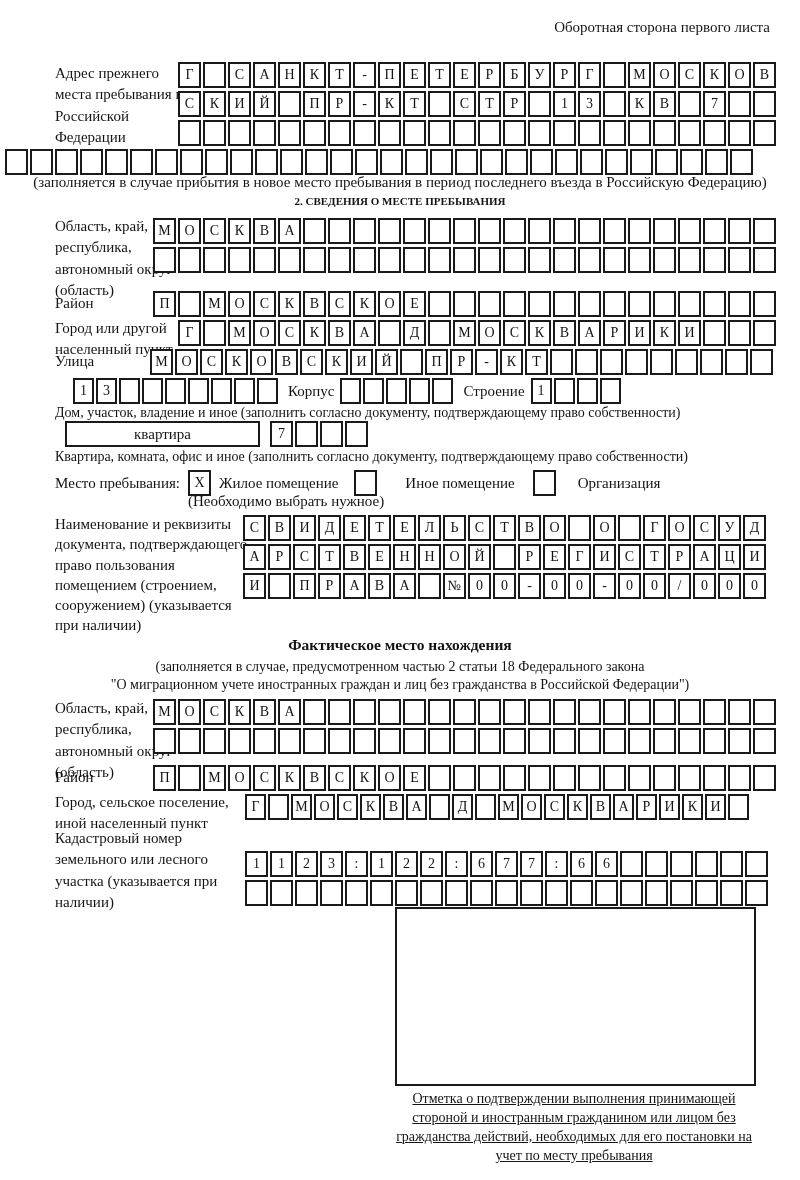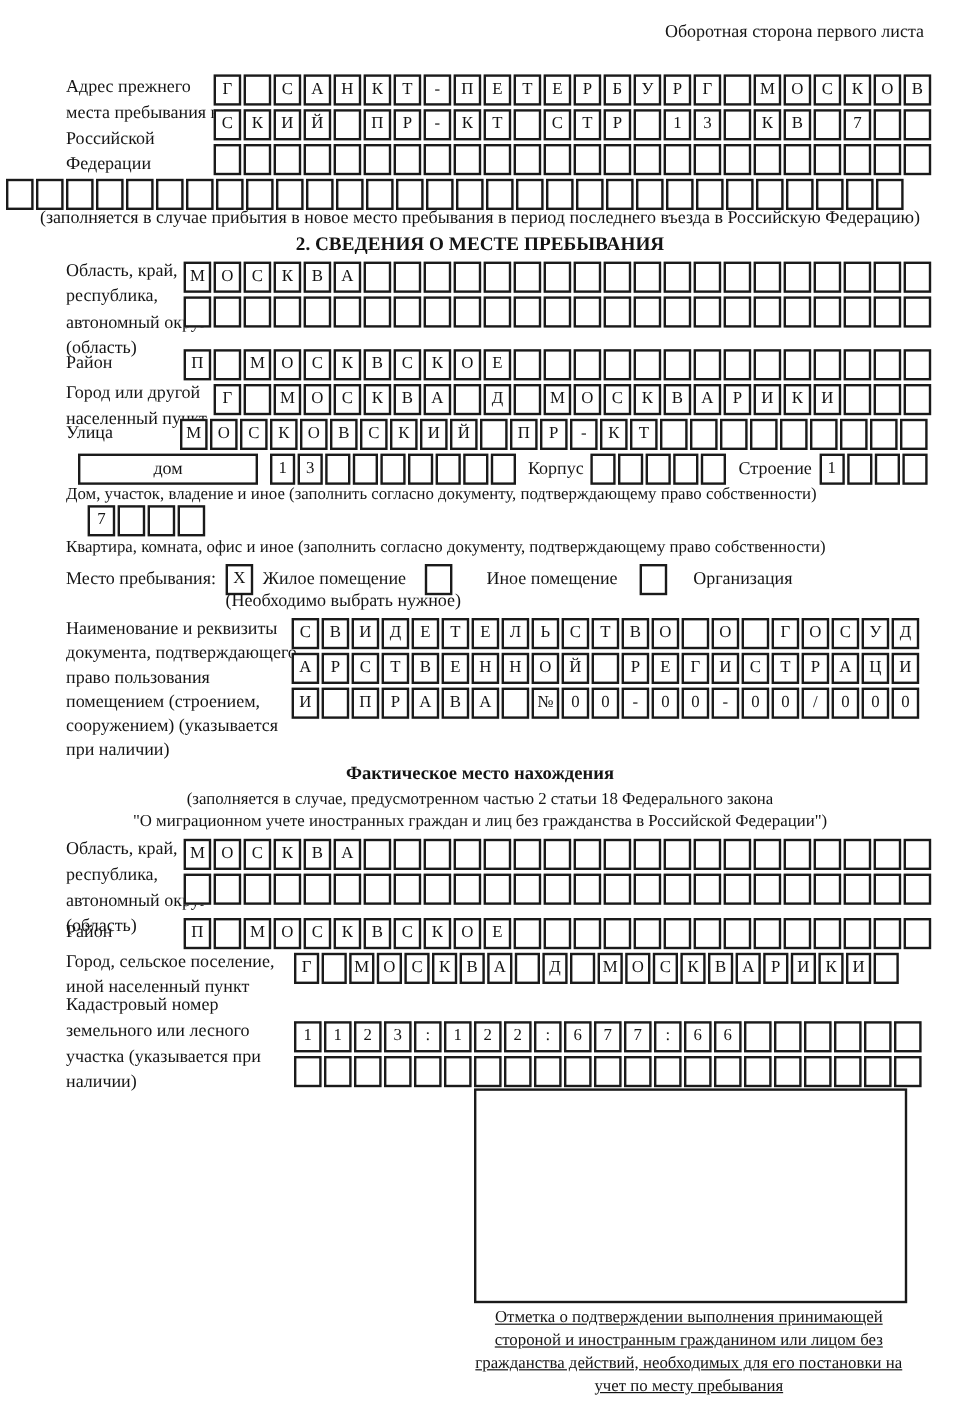--- a/index.html
+++ b/index.html
@@ -145,21 +145,21 @@
       <div class="cell"></div>
       <div class="cell"></div>
       <div class="cell"></div>
       <div class="cell"></div>
       <div class="cell"></div>
       <div class="cell"></div>
     </div>
   </div>
 <div class="abs caption center" style="top:174px;">(заполняется в случае прибытия в новое место пребывания в период последнего въезда в Российскую Федерацию)</div>
 
-<div class="abs center bold" style="top:195px;font-size:16px;">2. СВЕДЕНИЯ О МЕСТЕ ПРЕБЫВАНИЯ</div>
+<div class="abs center bold" style="top:195px;font-size:11px;">2. СВЕДЕНИЯ О МЕСТЕ ПРЕБЫВАНИЯ</div>
 
 <div class="abs label" style="left:55px;top:216px;width:122px;">Область, край, республика, автономный округ (область)</div>
 <div class="row" style="left:153px;top:218px;">
     <div class="cells">
       <div class="cell">М</div>
       <div class="cell">О</div>
       <div class="cell">С</div>
       <div class="cell">К</div>
       <div class="cell">В</div>
       <div class="cell">А</div>
@@ -300,21 +300,20 @@
       <div class="cell"></div>
       <div class="cell"></div>
       <div class="cell"></div>
       <div class="cell"></div>
       <div class="cell"></div>
       <div class="cell"></div>
     </div>
   </div>
 
 <div class="row" style="left:65px;top:378px;">
-  <div class="widebox" style="width:150px;">дом</div>
   <div class="cells small" style="margin-left:8px;">
       <div class="cell">1</div>
       <div class="cell">3</div>
       <div class="cell"></div>
       <div class="cell"></div>
       <div class="cell"></div>
       <div class="cell"></div>
       <div class="cell"></div>
       <div class="cell"></div>
       <div class="cell"></div>
@@ -331,20 +330,21 @@
   <div class="cells small" style="margin-left:4px;">
       <div class="cell">1</div>
       <div class="cell"></div>
       <div class="cell"></div>
       <div class="cell"></div>
     </div>
 </div>
 <div class="abs" style="left:55px;top:405px;font-size:14px;">Дом, участок, владение и иное (заполнить согласно документу, подтверждающему право собственности)</div>
 
 <div class="row" style="left:65px;top:421px;">
+  <div class="widebox" style="width:195px;">квартира</div>
   <div class="cells" style="margin-left:8px;">
       <div class="cell">7</div>
       <div class="cell"></div>
       <div class="cell"></div>
       <div class="cell"></div>
     </div>
 </div>
 <div class="abs" style="left:55px;top:449px;font-size:14px;">Квартира, комната, офис и иное (заполнить согласно документу, подтверждающему право собственности)</div>
 
 <div class="row" style="left:55px;top:470px;gap:0;">

